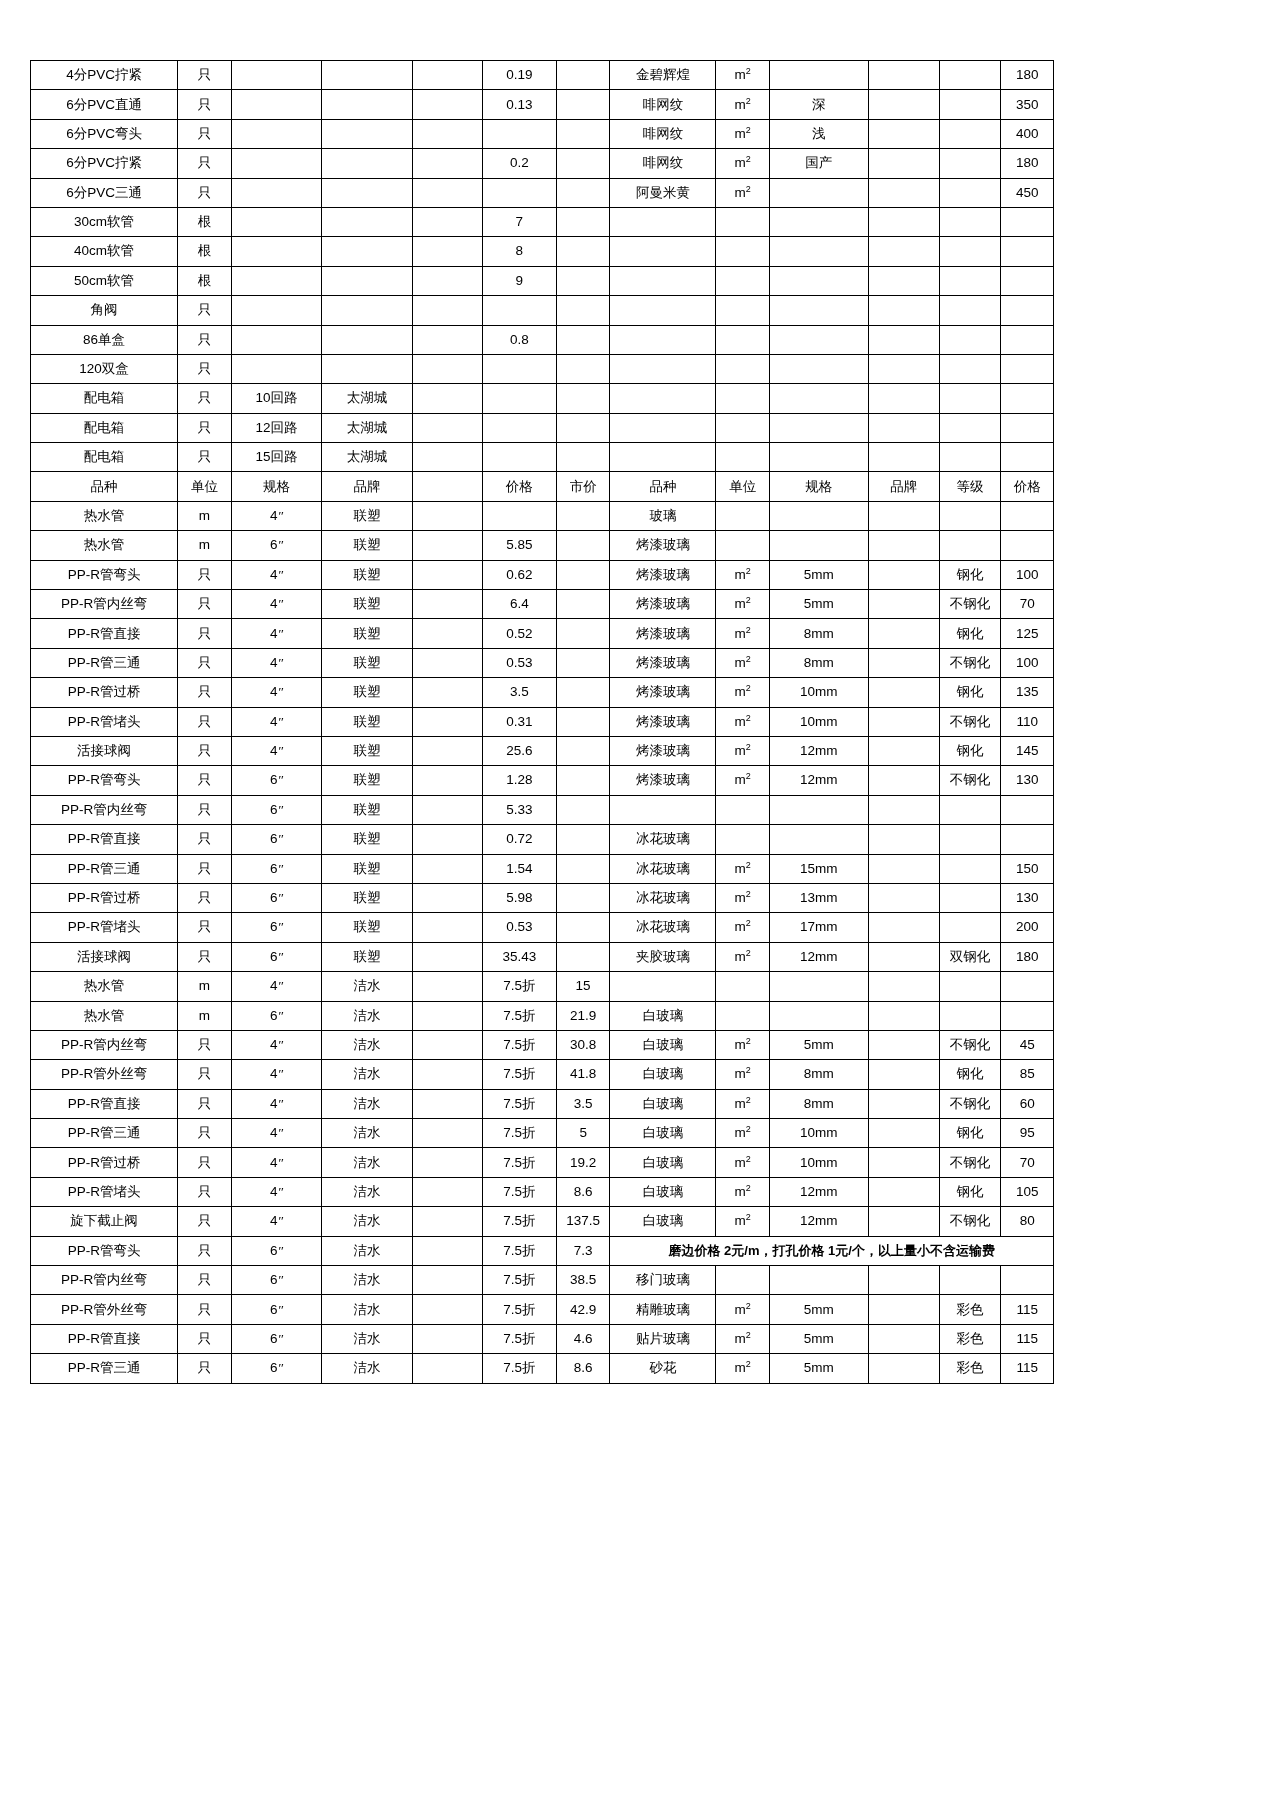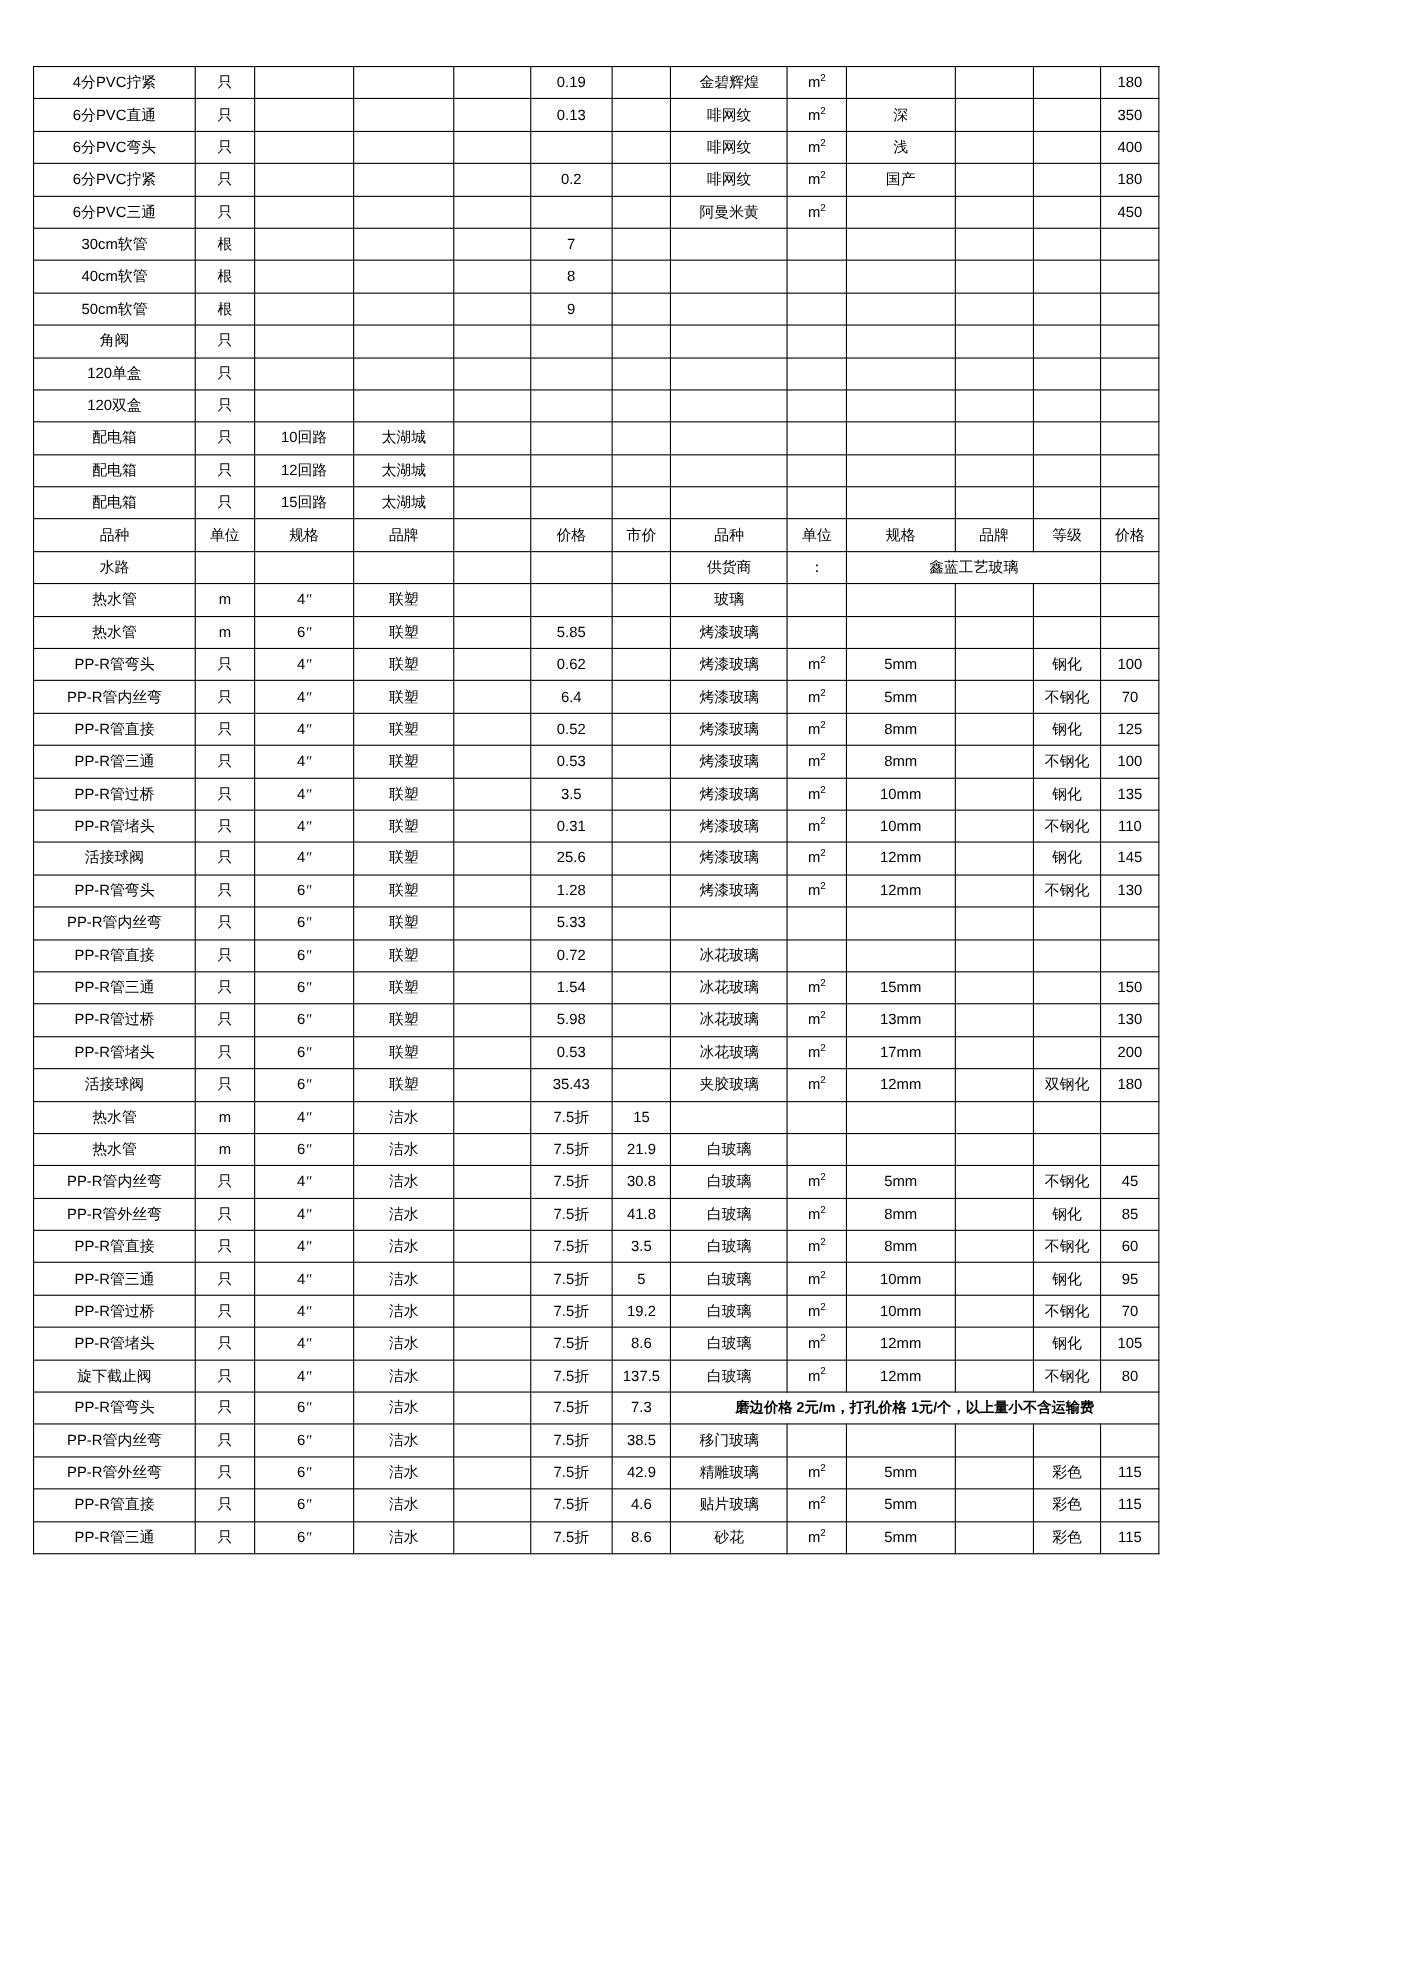--- a/index.html
+++ b/index.html
@@ -206,26 +206,26 @@
           <td></td>
           <td></td>
           <td></td>
           <td></td>
           <td></td>
           <td></td>
           <td></td>
           <td></td>
         </tr>
         <tr>
-          <td>120单盒</td>
-          <td>只</td>
-          <td></td>
-          <td></td>
-          <td></td>
-          <td></td>
+          <td>86单盒</td>
+          <td>只</td>
+          <td></td>
+          <td></td>
+          <td></td>
+          <td>0.8</td>
           <td></td>
           <td></td>
           <td></td>
           <td></td>
           <td></td>
           <td></td>
           <td></td>
         </tr>
         <tr>
           <td>120双盒</td>
@@ -296,33 +296,20 @@
           <td>价格</td>
           <td>市价</td>
           <td>品种</td>
           <td>单位</td>
           <td>规格</td>
           <td>品牌</td>
           <td>等级</td>
           <td>价格</td>
         </tr>
         <tr>
-          <td>水路</td>
-          <td></td>
-          <td></td>
-          <td></td>
-          <td></td>
-          <td></td>
-          <td></td>
-          <td>供货商</td>
-          <td>：</td>
-          <td colspan="3" class="left">鑫蓝工艺玻璃</td>
-          <td></td>
-        </tr>
-        <tr>
           <td>热水管</td>
           <td>m</td>
           <td>4<span class="dq">″</span></td>
           <td>联塑</td>
           <td></td>
           <td></td>
           <td></td>
           <td>玻璃</td>
           <td></td>
           <td></td>

